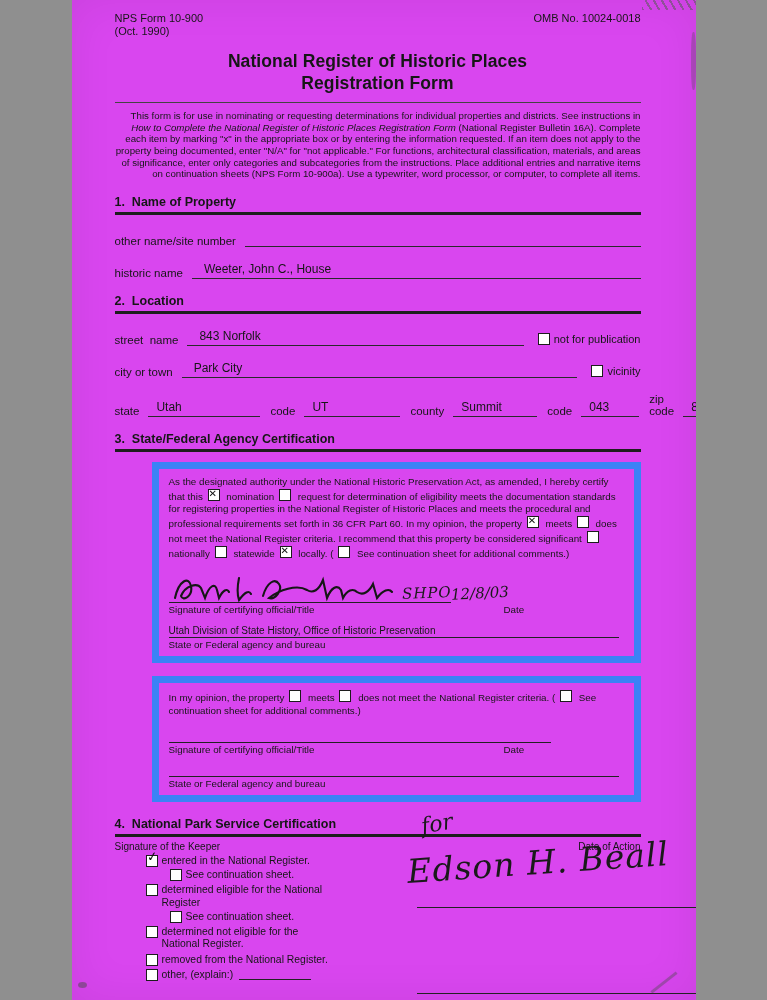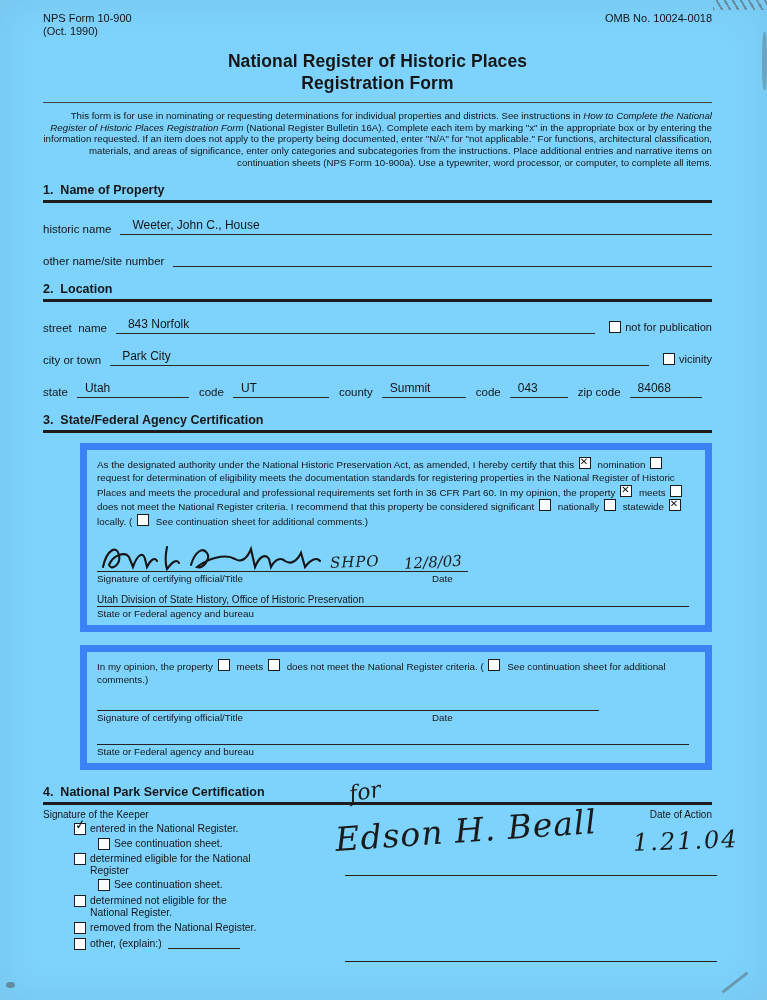--- a/index.html
+++ b/index.html
@@ -1,17 +1,17 @@
 <!DOCTYPE html>
 <html><head>
 <meta charset="utf-8">
 <style>
   html,body{margin:0;padding:0;}
   body{background:#8f8f8f;font-family:"Liberation Sans","DejaVu Sans",sans-serif;}
-  .page{position:relative;width:767px;height:1000px;margin:0 auto;background:#7dd3fc;color:#161616;overflow:hidden;box-shadow:inset 0 0 45px rgba(0,0,0,.07);}
+  .page{position:relative;width:624px;height:1000px;margin:0 auto;background:#d946ef;color:#161616;overflow:hidden;box-shadow:inset 0 0 45px rgba(0,0,0,.07);}
   .content{position:relative;padding:12px 55px 0 43px;}
 
   .meta-row{display:flex;justify-content:space-between;align-items:flex-start;font-size:11px;line-height:1.2;}
   .dept{margin-top:16px;font-weight:bold;font-size:12px;line-height:1.22;}
   .doc-title{margin-top:13px;font-weight:bold;font-size:17.5px;line-height:1.22;letter-spacing:.1px;text-align:center;}
   .thin-rule{margin-top:8px;border-top:1px solid #444;}
   .instructions{margin-top:7px;font-size:9.7px;line-height:1.2;text-align:right;}
   .instructions i{font-style:italic;}
 
   .sec-heading{margin-top:15px;font-size:12.5px;font-weight:bold;white-space:pre-wrap;}
@@ -96,27 +96,27 @@
     </div>
 
     <div class="thin-rule"></div>
 
     <p class="instructions"><span>This form is for use in nominating or requesting determinations for individual properties and districts. See instructions in </span><i>How to Complete the National Register of Historic Places Registration Form</i><span> (National Register Bulletin 16A). Complete each item by marking "x" in the appropriate box or by entering the information requested. If an item does not apply to the property being documented, enter "N/A" for "not applicable." For functions, architectural classification, materials, and areas of significance, enter only categories and subcategories from the instructions. Place additional entries and narrative items on continuation sheets (NPS Form 10-900a). Use a typewriter, word processor, or computer, to complete all items.</span></p>
 
     <div class="sec-heading">1.  Name of Property</div>
     <div class="sec-rule"></div>
 
     <div class="frow">
+      <span class="flabel">other name/site number</span>
+      <span class="fill"><span></span></span>
+    </div>
+
+    <div class="frow">
       <span class="flabel">historic name</span>
       <span class="fill"><span>Weeter, John C., House</span></span>
-    </div>
-
-    <div class="frow">
-      <span class="flabel">other name/site number</span>
-      <span class="fill"><span></span></span>
     </div>
 
     <div class="sec-heading">2.  Location</div>
     <div class="sec-rule"></div>
 
     <div class="frow">
       <span class="flabel">street  name</span>
       <span class="fill"><span>843 Norfolk</span></span>
       <span class="cb-group">
         <span class="cb"></span>

